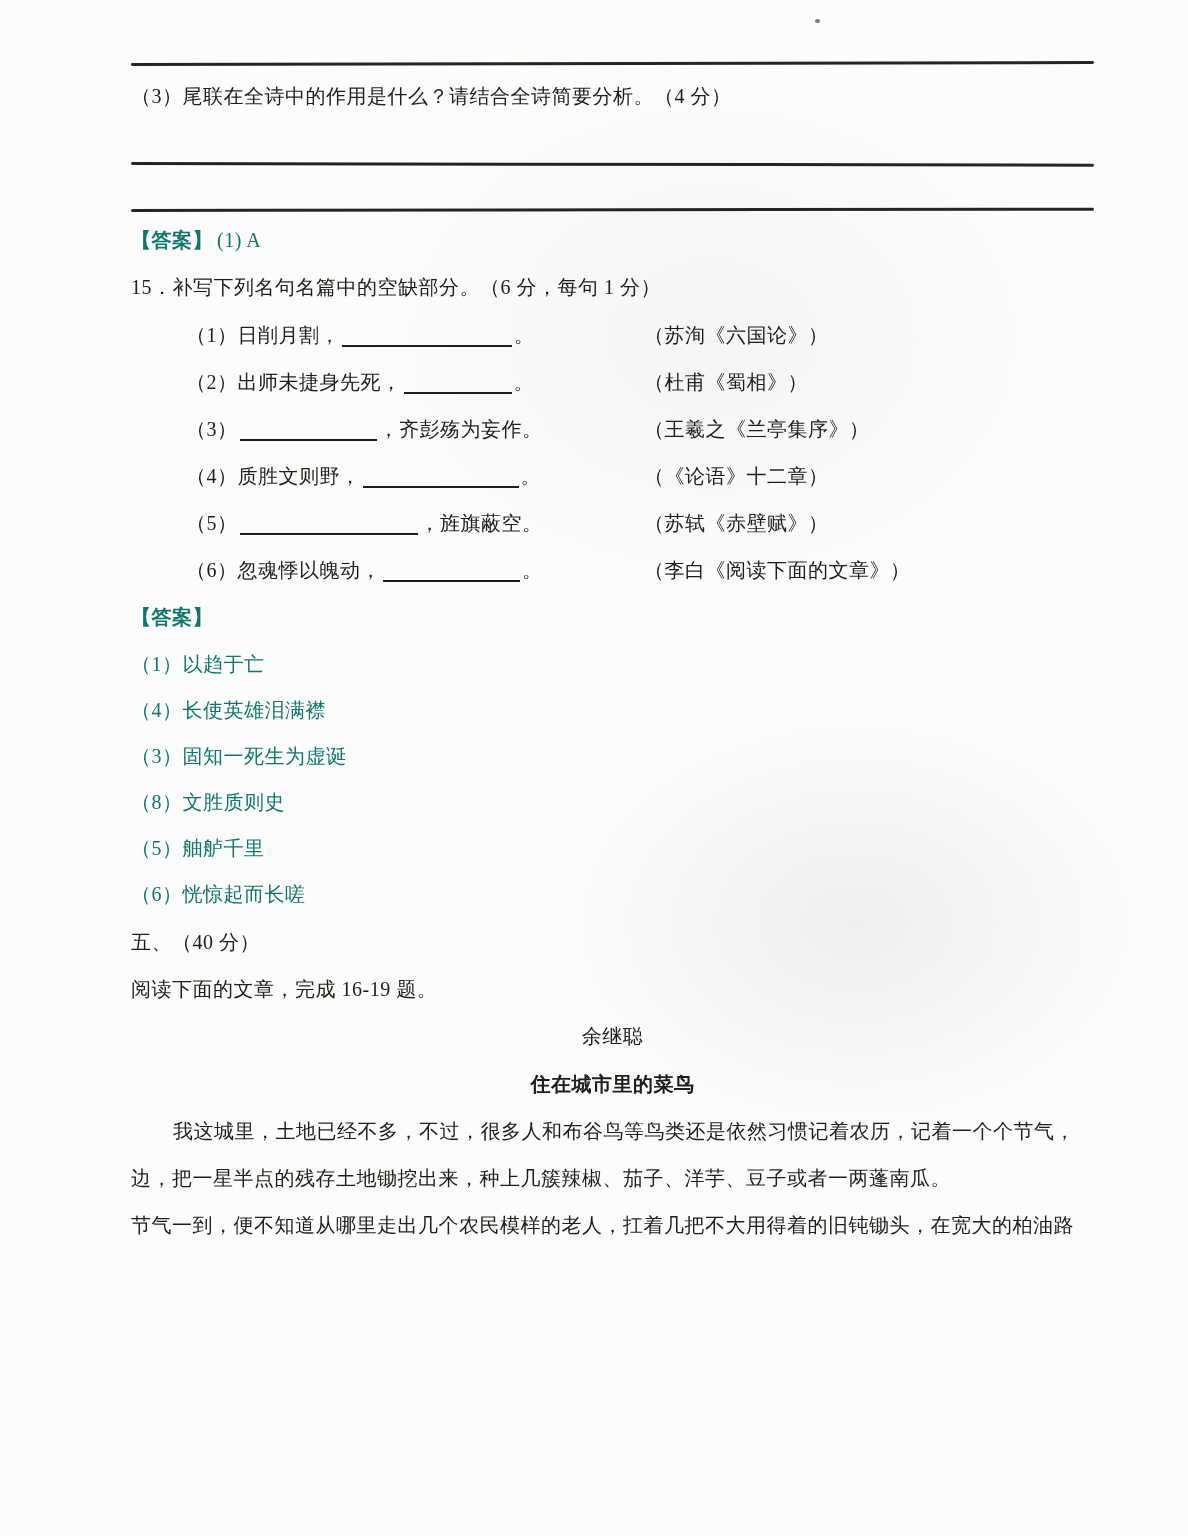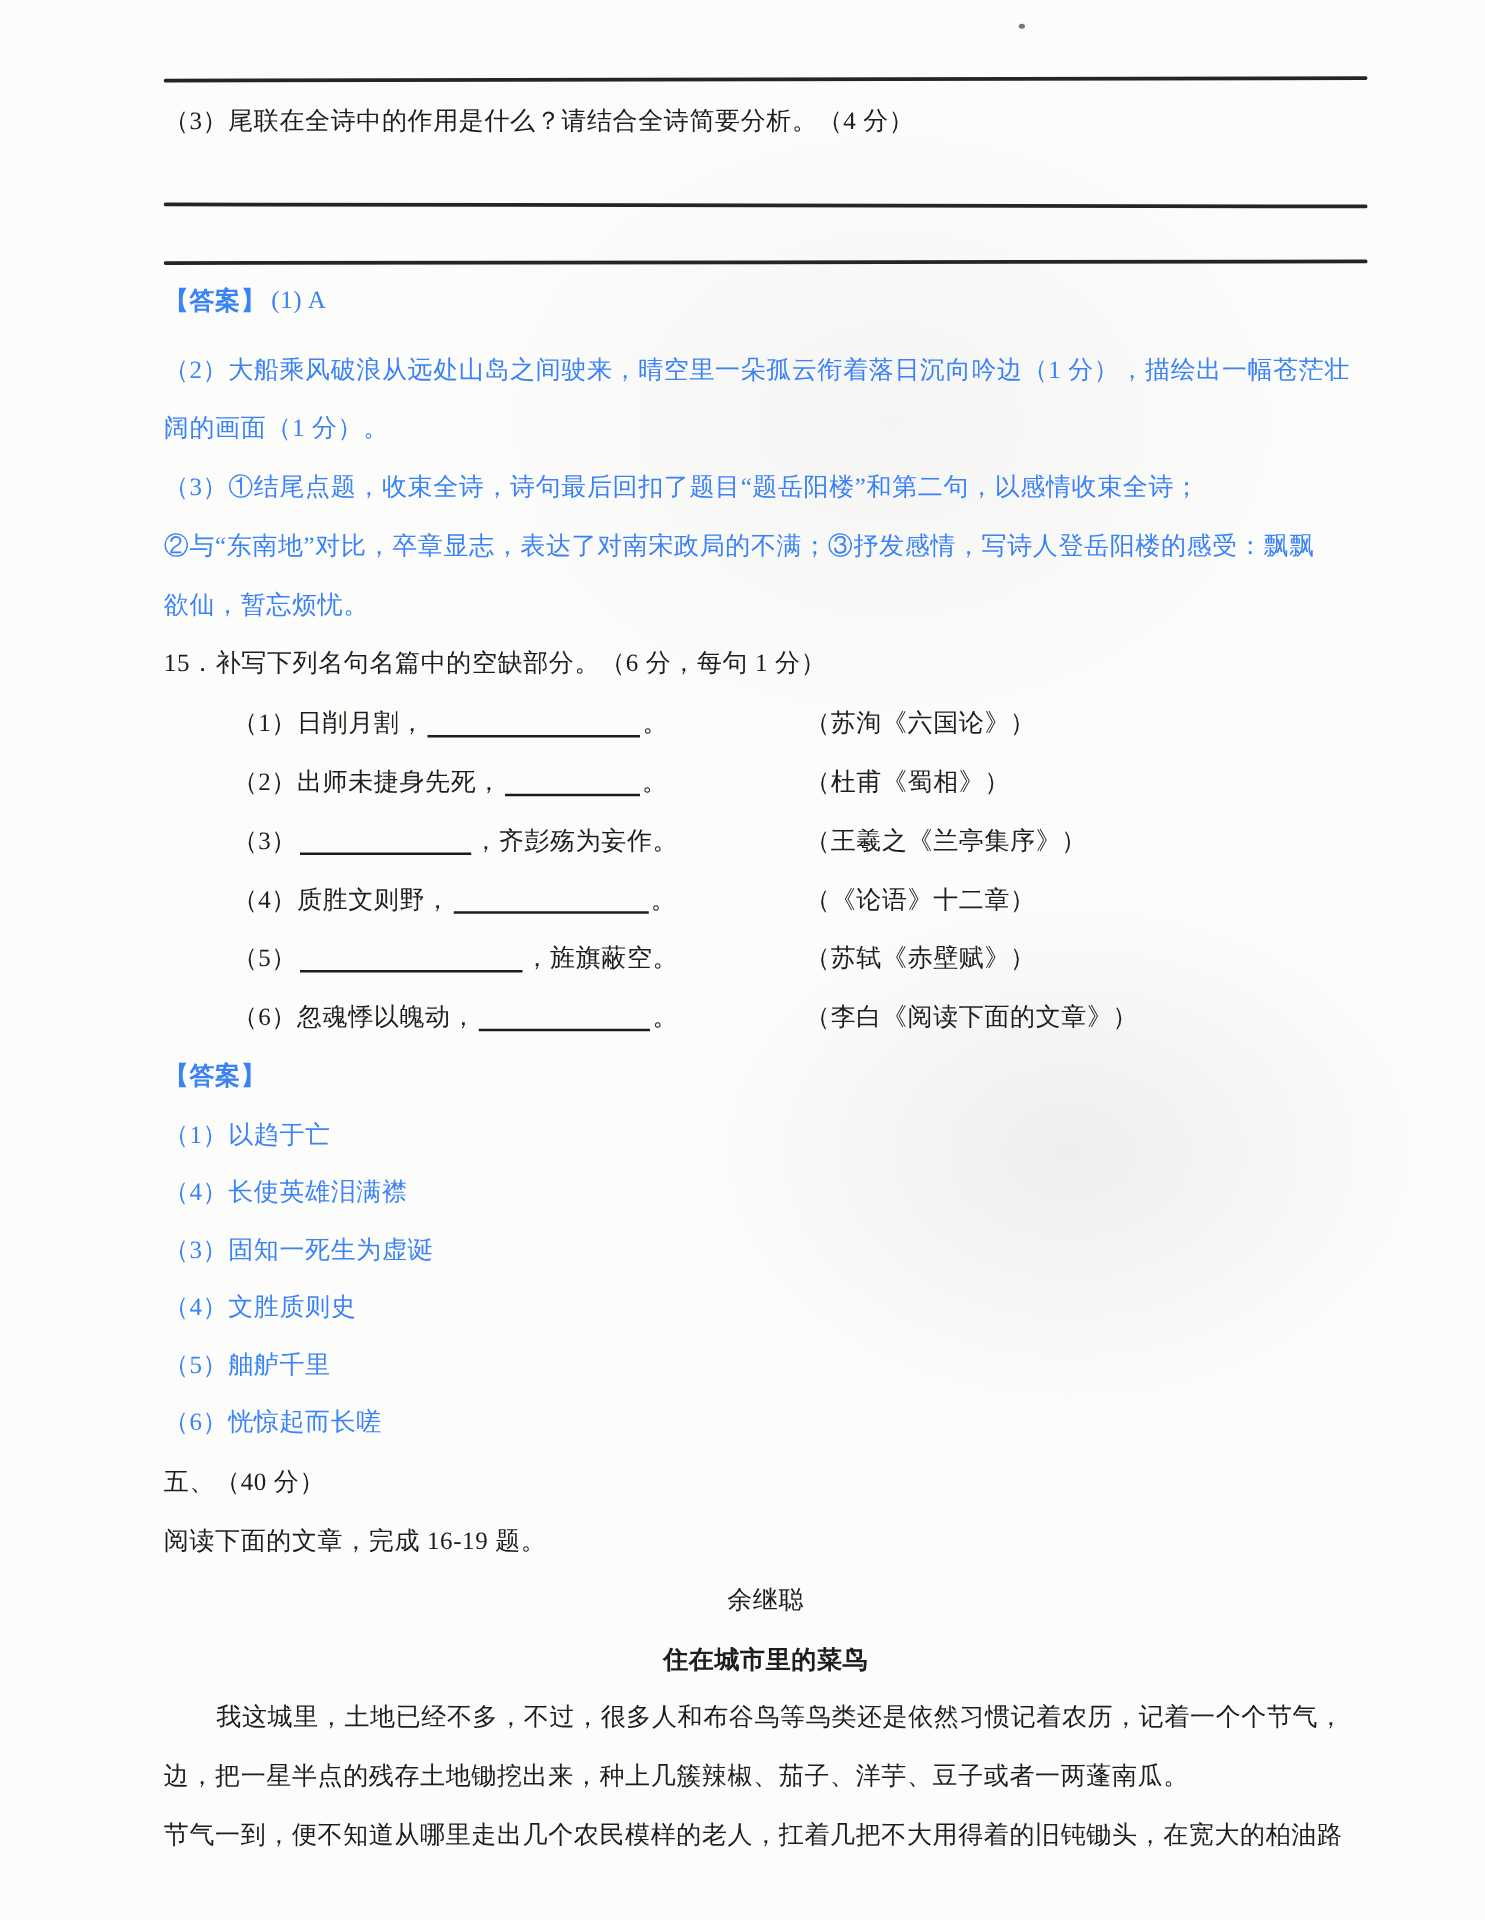--- a/index.html
+++ b/index.html
@@ -12,21 +12,21 @@
     font-family:"Liberation Serif","DejaVu Serif",serif;
     color:#1d1d1b;font-size:20px;letter-spacing:0.5px;
   }
   .content{position:absolute;left:131px;top:0;width:963px;}
   .rule{height:3px;background:#252523;border-radius:2px;transform-origin:left center;}
   .rule.r1{margin-top:63px;transform:rotate(-0.12deg);}
   .rule.r2{margin-top:42px;transform:rotate(0.10deg);}
   .rule.r3{margin-top:44px;transform:rotate(-0.08deg);}
   .line{height:47px;display:flex;align-items:center;white-space:nowrap;}
   .q3{margin-top:7px;}
-  .blue{color:#3b82f6;text-align:center;}
+  .blue{color:#0f766e;text-align:center;}
   .ans-head{margin-top:5px;font-weight:bold;}
   .ans-head .ans-a{font-weight:normal;margin-left:4px;}
   .ansblock{margin-top:8px;}
   .stem{margin-top:0;}
   .items{margin-top:1px;}
   .item{position:relative;margin-left:55px;}
   .item .src{position:absolute;left:458px;}
   .blank{display:inline-block;border-bottom:2.5px solid #1d1d1b;height:20px;vertical-align:baseline;margin:0 2px;}
   .b1{width:170px}.b2{width:108px}.b3{width:137px}.b4{width:156px}.b5{width:178px}.b6{width:137px}
   .ans15 .line{height:46px;}
@@ -50,27 +50,20 @@
   <div class="line q3">（3）尾联在全诗中的作用是什么？请结合全诗简要分析。（4 分）</div>
 
   <div class="rule r2"></div>
   <div class="rule r3"></div>
 
   <div class="line ans-head blue">
     <span>【答案】</span>
     <span class="ans-a">(1) A</span>
   </div>
 
-  <div class="ansblock blue">
-    <div class="line">（2）大船乘风破浪从远处山岛之间驶来，晴空里一朵孤云衔着落日沉向吟边（1 分），描绘出一幅苍茫壮</div>
-    <div class="line">阔的画面（1 分）。</div>
-    <div class="line">（3）①结尾点题，收束全诗，诗句最后回扣了题目“题岳阳楼”和第二句，以感情收束全诗；</div>
-    <div class="line">②与“东南地”对比，卒章显志，表达了对南宋政局的不满；③抒发感情，写诗人登岳阳楼的感受：飘飘</div>
-    <div class="line">欲仙，暂忘烦忧。</div>
-  </div>
 
   <div class="line stem">15．补写下列名句名篇中的空缺部分。（6 分，每句 1 分）</div>
 
   <div class="items">
     <div class="line item">
       <span>（1）日削月割，</span>
         <span class="blank b1"></span>
         <span>。</span>
       <span class="src">（苏洵《六国论》）</span>
     </div>
@@ -105,21 +98,21 @@
       <span class="src">（李白《阅读下面的文章》）</span>
     </div>
   </div>
 
   <div class="line ans15-head blue">【答案】</div>
 
   <div class="ans15 blue">
     <div class="line">（1）以趋于亡</div>
     <div class="line">（4）长使英雄泪满襟</div>
     <div class="line">（3）固知一死生为虚诞</div>
-    <div class="line">（4）文胜质则史</div>
+    <div class="line">（8）文胜质则史</div>
     <div class="line">（5）舳舻千里</div>
     <div class="line">（6）恍惊起而长嗟</div>
   </div>
 
   <div class="line sec">五、（40 分）</div>
   <div class="line">阅读下面的文章，完成 16-19 题。</div>
 
   <div class="line center">余继聪</div>
   <div class="line center title">住在城市里的菜鸟</div>
 

